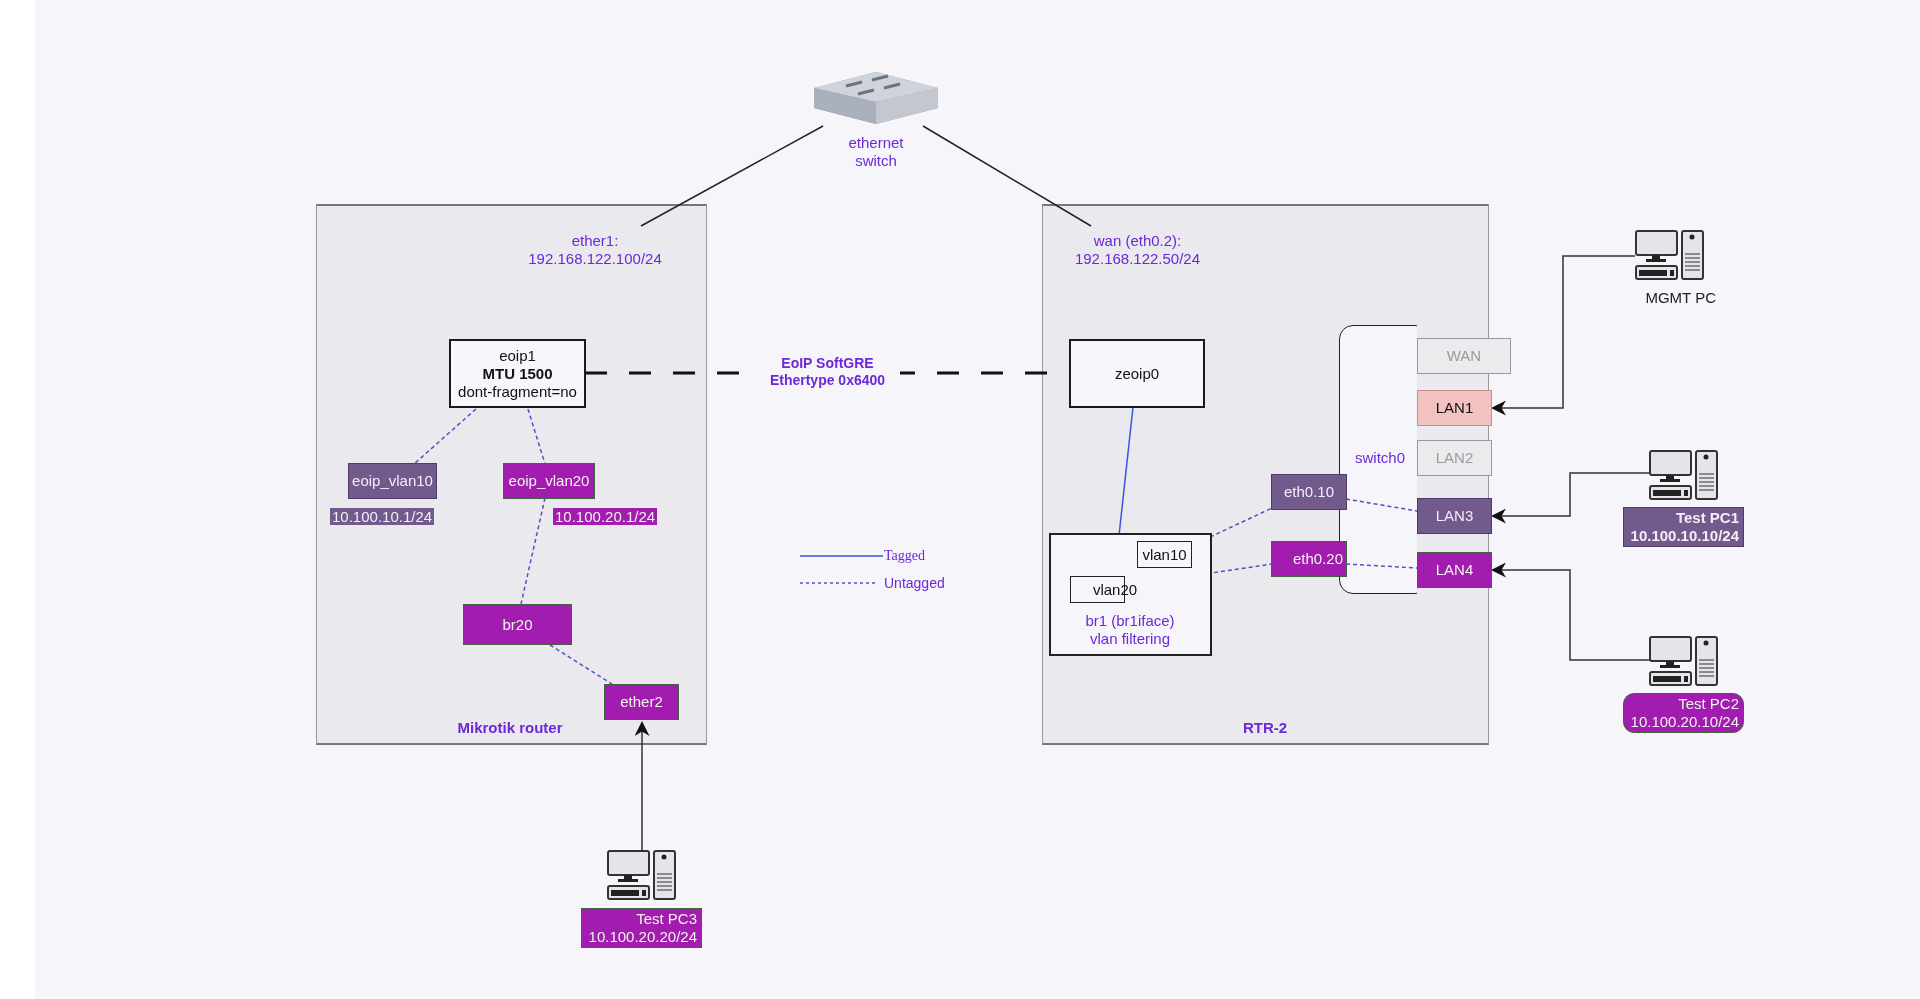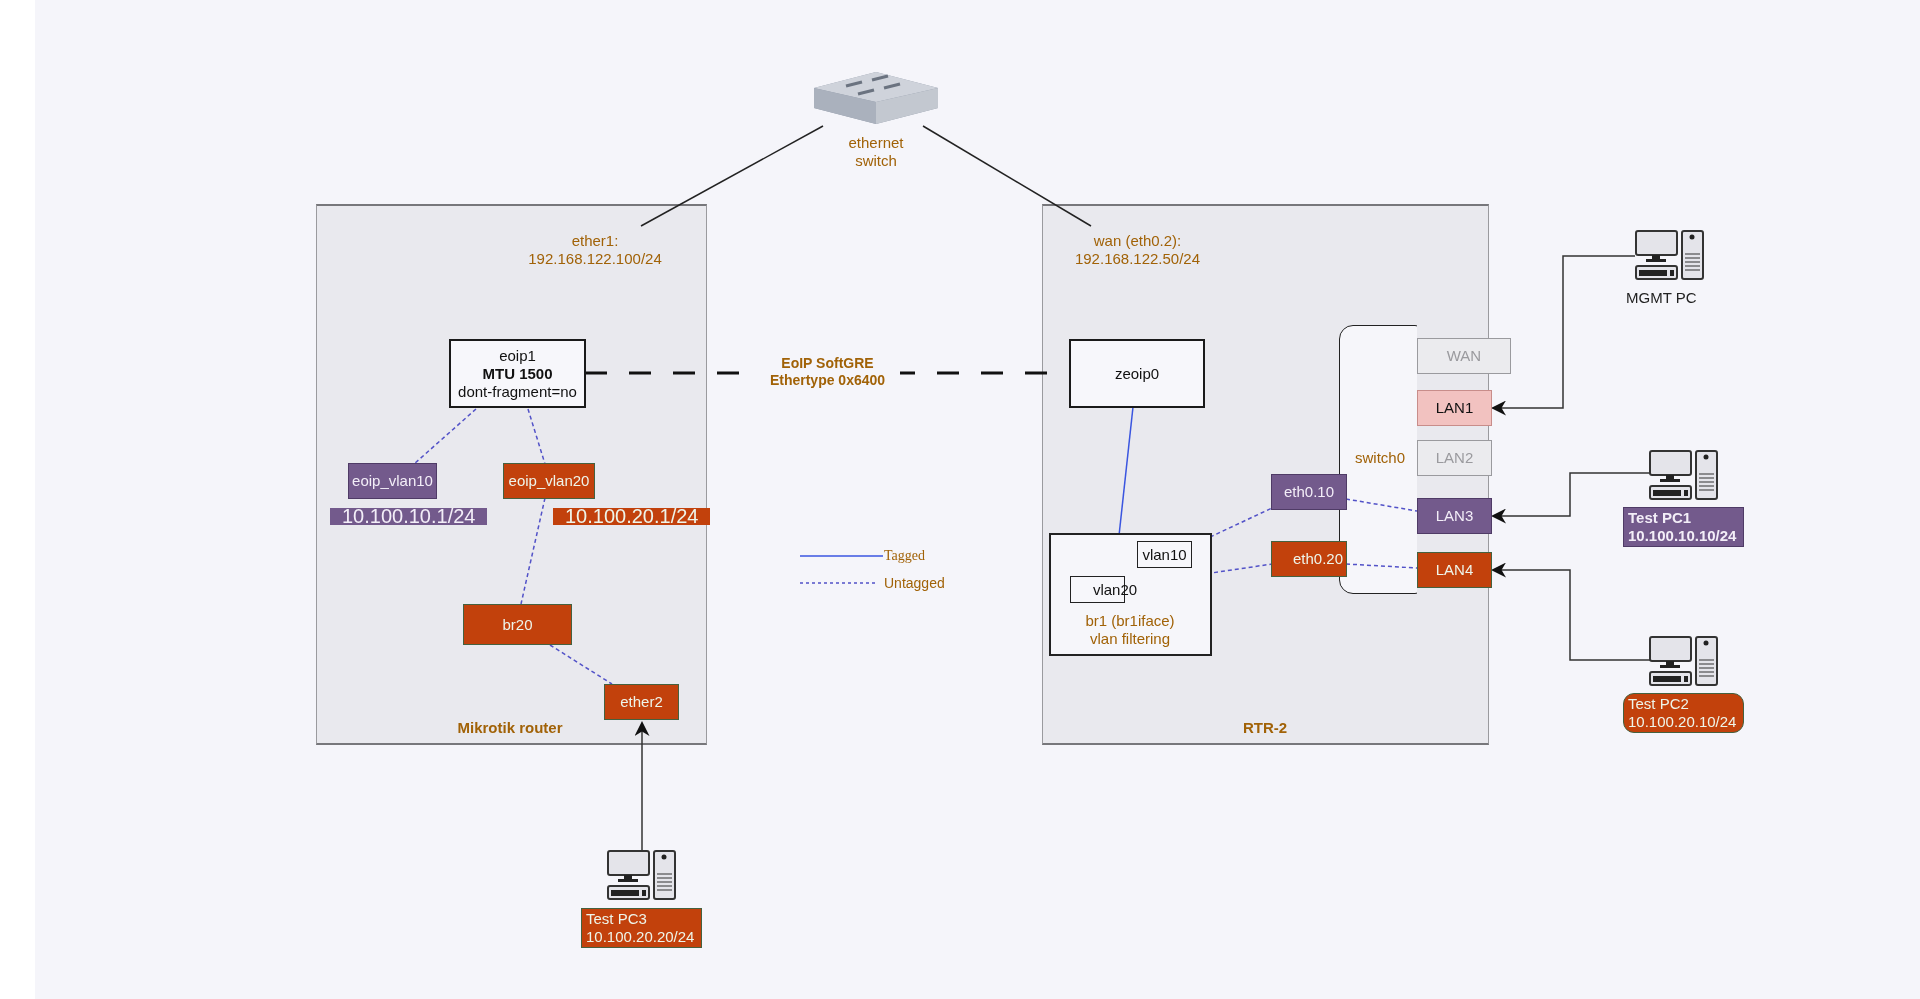--- a/index.html
+++ b/index.html
@@ -12,39 +12,39 @@
     #canvas {
       position: absolute; left: 35px; top: 0; width: 1885px; height: 999px;
       background: #f5f5fa;
     }
     .abs { position: absolute; }
     .container {
       position: absolute; background: #e9e9ee;
       border: 1px solid #9a9a9e; border-top: 2px solid #77777b; border-bottom: 2px solid #77777b;
       box-sizing: border-box;
     }
-    .lbl { position: absolute; font-size: 15px; color: #a16207; text-align: center; line-height: 18px; white-space: nowrap; }
+    .lbl { position: absolute; font-size: 15px; color: #6d28d9; text-align: center; line-height: 18px; white-space: nowrap; }
     .bold { font-weight: bold; }
     .node {
       position: absolute; box-sizing: border-box; display: flex; align-items: center; justify-content: center;
       font-size: 15px; text-align: center; line-height: 18px;
     }
     .white-node { background: #f7f7fb; border: 2px solid #1a1a1a; color: #111; flex-direction: column; }
     .purple { background: #735a8c; border: 1px solid #4f3b66; color: #f3eef8; }
-    .green { background: #c2410c; border: 1px solid #45613f; color: #eef5ea; }
+    .green { background: #a21caf; border: 1px solid #45613f; color: #eef5ea; }
     .pink { background: #f2c2c0; border: 1px solid #c88d8a; color: #111; }
     .grey-port { background: #ebebee; border: 1px solid #9a9a9e; color: #9a9a9e; }
-    .tag { position: absolute; font-size: 20px; line-height: 17px; padding: 0 12px; white-space: nowrap; text-align: center; }
+    .tag { position: absolute; font-size: 15px; line-height: 17px; padding: 0 2px; white-space: nowrap; text-align: center; }
     .tag.purple, .tag.green { border: none; }
     .vlan-box {
       position: absolute; box-sizing: border-box; background: #f7f7fb; border: 1.5px solid #222;
       border-radius: 0; font-size: 15px; color: #111; display: flex; align-items: center; justify-content: center;
     }
     svg#wires { position: absolute; left: 0; top: 0; width: 1920px; height: 999px; }
-    .pc-label { position: absolute; font-size: 15px; line-height: 18px; text-align: left; white-space: nowrap; padding: 1px 4px; }
+    .pc-label { position: absolute; font-size: 15px; line-height: 18px; text-align: right; white-space: nowrap; padding: 1px 4px; }
   </style>
 </head>
 <body>
 
 <div id="canvas"></div>
 
 <div class="container" style="left:316px;top:204px;width:391px;height:541px;"></div>
 <div class="container" style="left:1042px;top:204px;width:447px;height:541px;"></div>
 
 <div class="abs" style="left:1339px;top:325px;width:90px;height:269px;border:1.5px solid #222;border-radius:14px;background:#f6f6fa;box-sizing:border-box;"></div>

